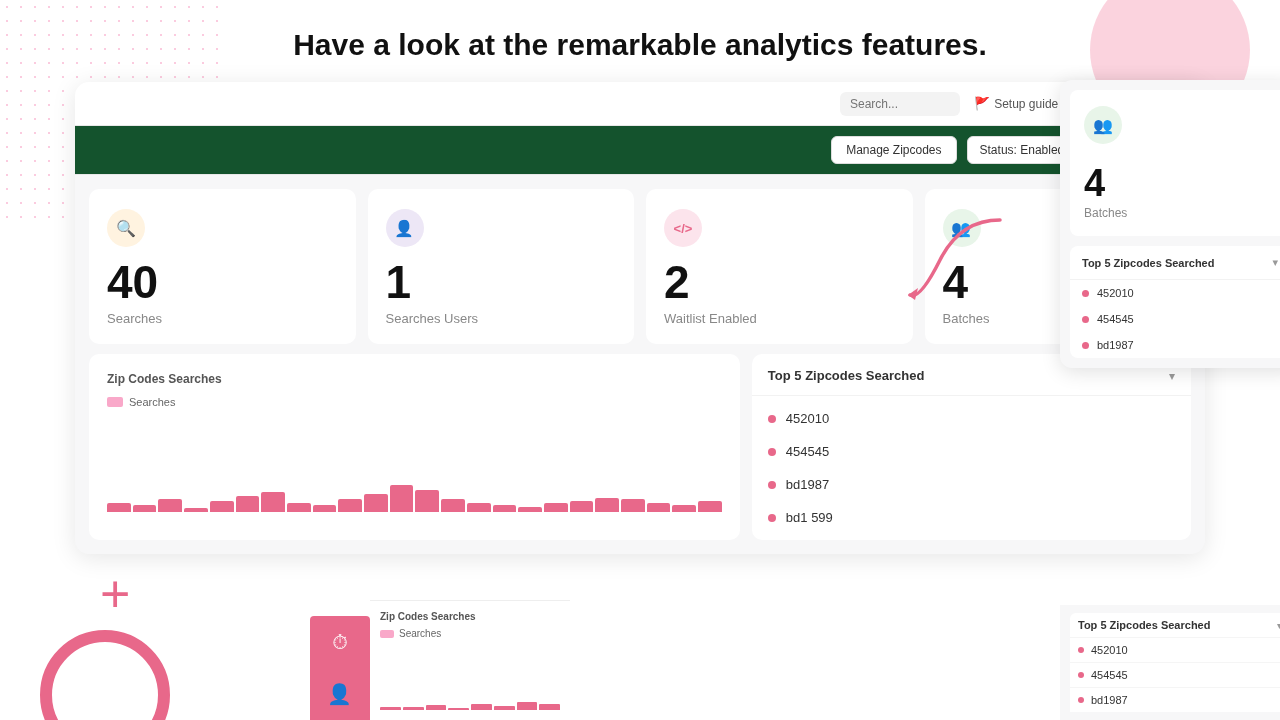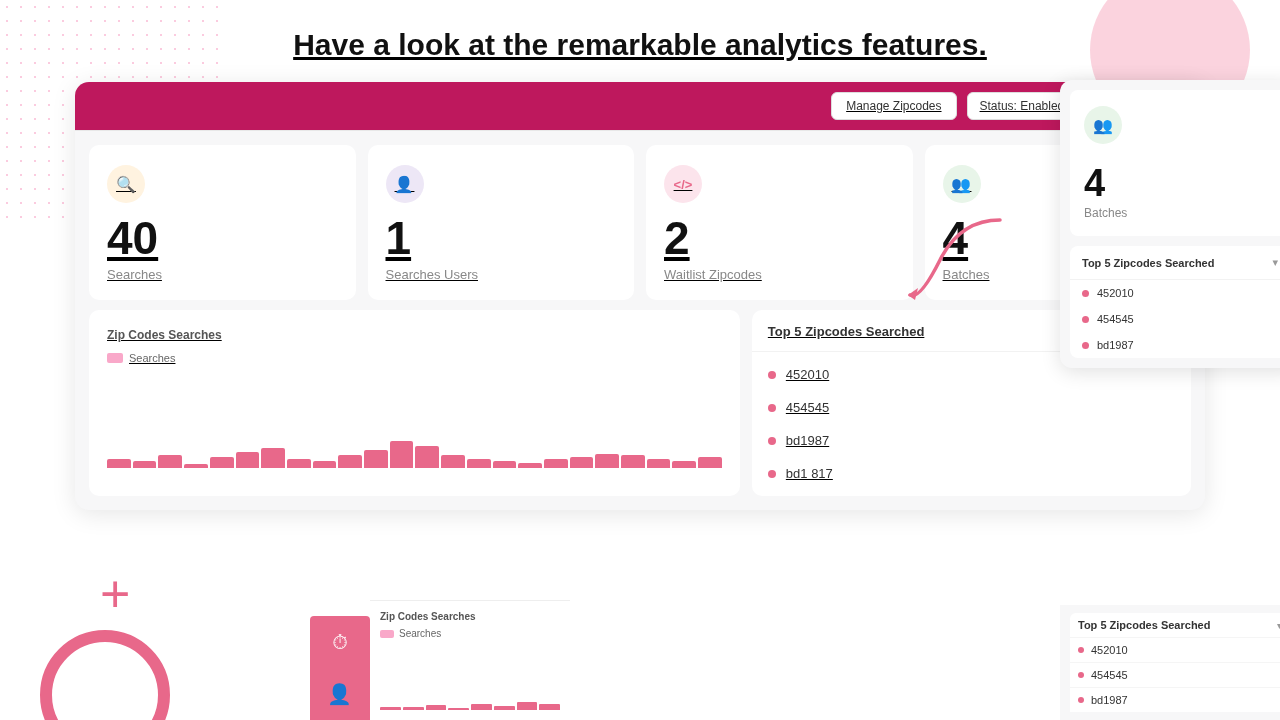--- a/index.html
+++ b/index.html
@@ -58,21 +58,20 @@
       background: transparent;
       z-index: 0;
     }
 
     
     .page-wrapper {
       position: relative;
       z-index: 1;
       width: 100%;
       height: 100%;
-      text-decoration: underline;
     }
 
     .headline {
       text-align: center;
       padding: 28px 0 20px;
       font-size: 30px;
       font-weight: 800;
       color: #111;
     }
 
@@ -135,21 +134,21 @@
       font-weight: bold;
     }
     .topbar-username {
       font-size: 12px;
       color: #333;
       font-weight: 600;
     }
 
     
     .dashboard-controls {
-      background: #be185d;
+      background: #14532d;
       display: flex;
       align-items: center;
       justify-content: flex-end;
       padding: 10px 18px;
       gap: 10px;
       border-bottom: 1px solid #e8e8e8;
     }
     .manage-btn {
       background: #fff;
       border: 1px solid #ddd;
@@ -477,20 +476,32 @@
 <div class="bg-circle-top-right-2"></div>
 <div class="bg-cross">+</div>
 <div class="bg-circle-bottom-left"></div>
 
 <div class="page-wrapper">
 
   <div class="headline">Have a look at the remarkable analytics features.</div>
 
   <div class="dashboard-card">
 
+    <div class="dashboard-topbar">
+      <input type="text" class="topbar-search" placeholder="Search..." style="">
+      <div class="topbar-guide">
+        <span class="flag-icon">🚩</span>
+        <span>Setup guide</span>
+      </div>
+      <span class="bell-icon">🔔</span>
+      <div class="avatar-circle">
+        <span>RG</span>
+      </div>
+      <span class="topbar-username">Rohit G</span>
+    </div>
 
     <div class="dashboard-controls">
       <button class="manage-btn">Manage Zipcodes</button>
       <button class="status-btn">
         <span>Status: Enabled</span>
         <span>▾</span>
       </button>
       <button class="see-plans-btn">See Plans</button>
     </div>
 
@@ -510,21 +521,21 @@
         </div>
         <div class="stat-number">1</div>
         <div class="stat-label">Searches Users</div>
       </div>
 
       <div class="stat-card">
         <div class="stat-icon-wrapper icon-code">
           <span style="font-size:13px;font-weight:bold;">&lt;/&gt;</span>
         </div>
         <div class="stat-number">2</div>
-        <div class="stat-label">Waitlist Zipcodes</div>
+        <div class="stat-label">Waitlist Enabled</div>
       </div>
 
       <div class="stat-card">
         <div class="stat-icon-wrapper icon-batch">
           <span>👥</span>
         </div>
         <div class="stat-number">4</div>
         <div class="stat-label">Batches</div>
       </div>
 
@@ -579,21 +590,21 @@
             <div class="zipcode-item">
               <div class="zipcode-dot"></div>
     <span class="zipcode-text">454545</span>
             </div>
             <div class="zipcode-item">
               <div class="zipcode-dot"></div>
     <span class="zipcode-text">bd1987</span>
             </div>
             <div class="zipcode-item">
               <div class="zipcode-dot"></div>
-    <span class="zipcode-text">bd1 817</span>
+    <span class="zipcode-text">bd1 599</span>
             </div>
           </div>
       </div>
 
     </div>
 
   </div>
 
   <div class="right-panel">
     <div class="rp-stat-card">

